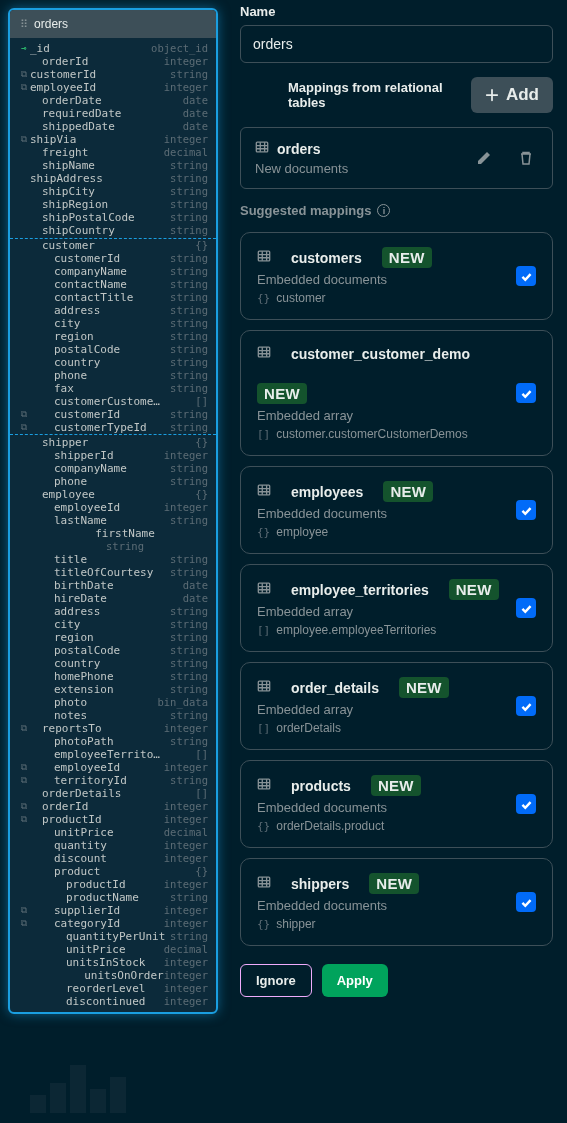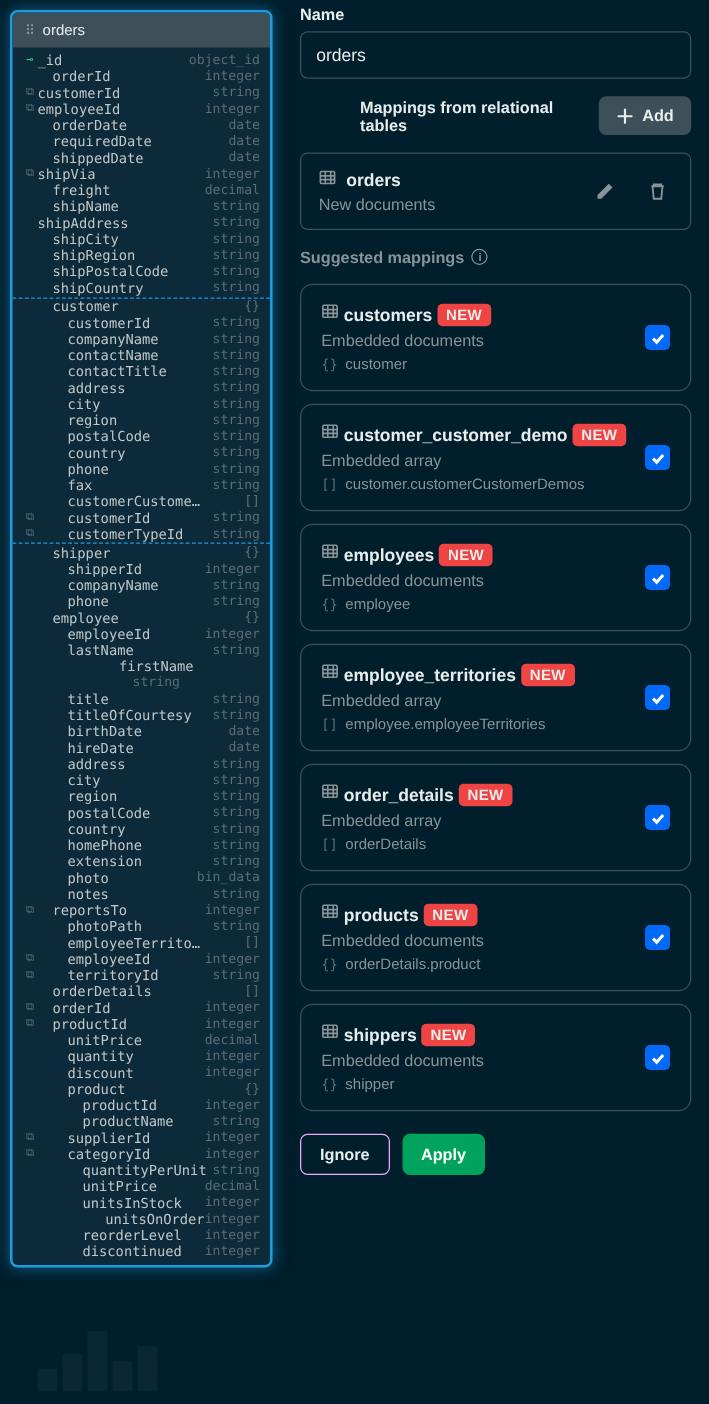--- a/index.html
+++ b/index.html
@@ -90,21 +90,21 @@
   color: #e8edeb;
 }
 .mappings-header { display: flex; align-items: center; justify-content: space-between; }
 .mappings-title { font-size: 13px; font-weight: 600; color: #e8edeb; padding-left: 48px; }
 .add-button {
   background: #3d4f58;
   border: none;
   border-radius: 6px;
   padding: 8px 14px;
   color: #e8edeb;
-  font-size: 13px;
+  font-size: 17px;
   font-weight: 600;
   display: flex;
   align-items: center;
   gap: 7px;
   cursor: pointer;
 }
 .add-button svg { width: 14px; height: 14px; }
 .mapping-row {
   border: 1px solid #3d4f58;
   border-radius: 6px;
@@ -128,27 +128,27 @@
 .suggestion-card {
   border: 1px solid #3d4f58;
   border-radius: 10px;
   padding: 14px 16px;
   display: flex;
   justify-content: space-between;
   align-items: center;
   gap: 10px;
 }
 .suggestion-left { display: flex; flex-direction: column; gap: 4px; min-width: 0; }
-.suggestion-title { display: flex; align-items: center; gap: 4px; flex-wrap: wrap; }
+.suggestion-title { display: flex; align-items: center; gap: 20px; flex-wrap: wrap; }
 .suggestion-name { font-weight: 700; font-size: 14px; color: #e8edeb; word-break: break-word; }
 .badge {
-  background: #ef4444;
+  background: #14532d;
   border-radius: 4px;
   padding: 2px 7px;
-  font-size: 12px;
+  font-size: 15px;
   font-weight: 700;
   color: #e8edeb;
   letter-spacing: 0.3px;
 }
 .suggestion-kind { font-size: 13px; color: #889397; }
 .suggestion-path { font-size: 12px; color: #889397; display: flex; align-items: center; gap: 6px; word-break: break-word; }
 .path-icon { font-family: monospace; font-size: 11px; color: #5c6c75; }
 .checkbox {
   width: 20px; height: 20px;
   background: #016bf8;

